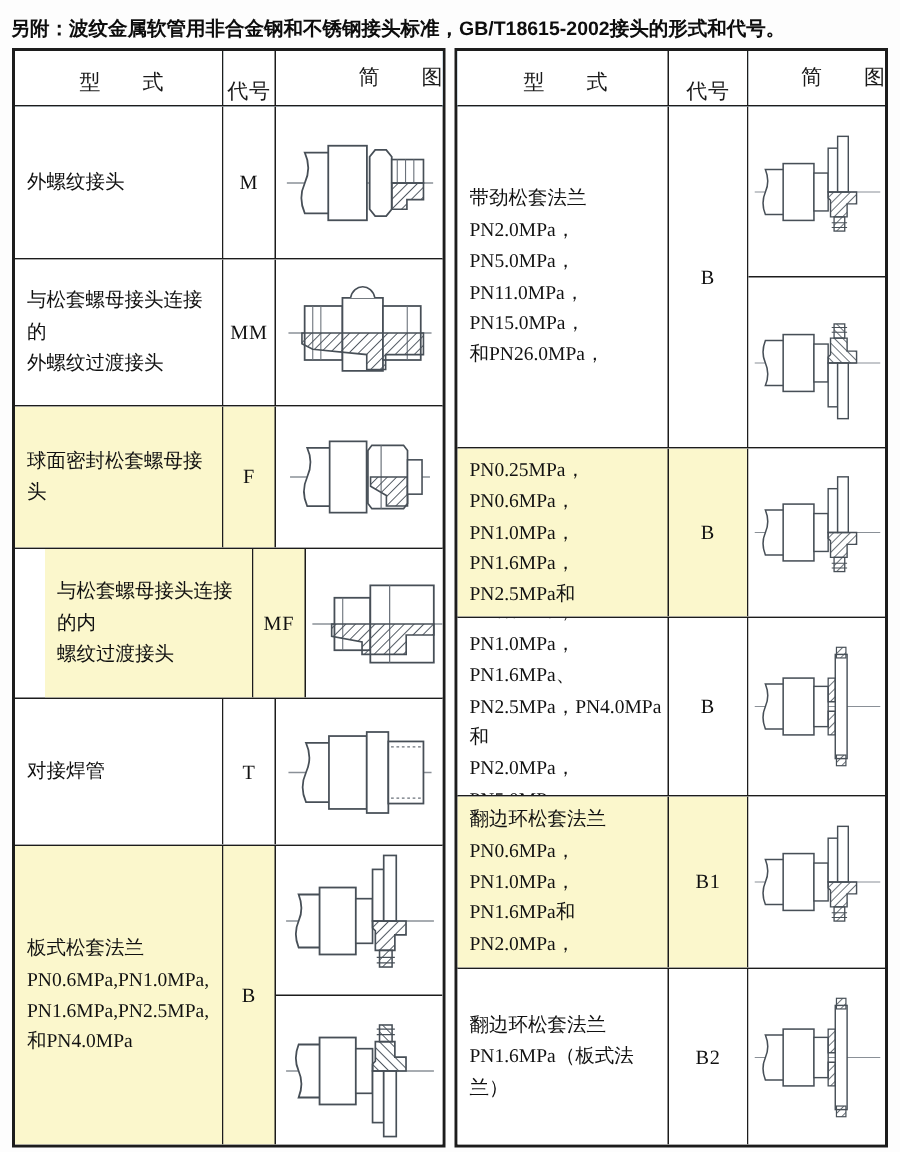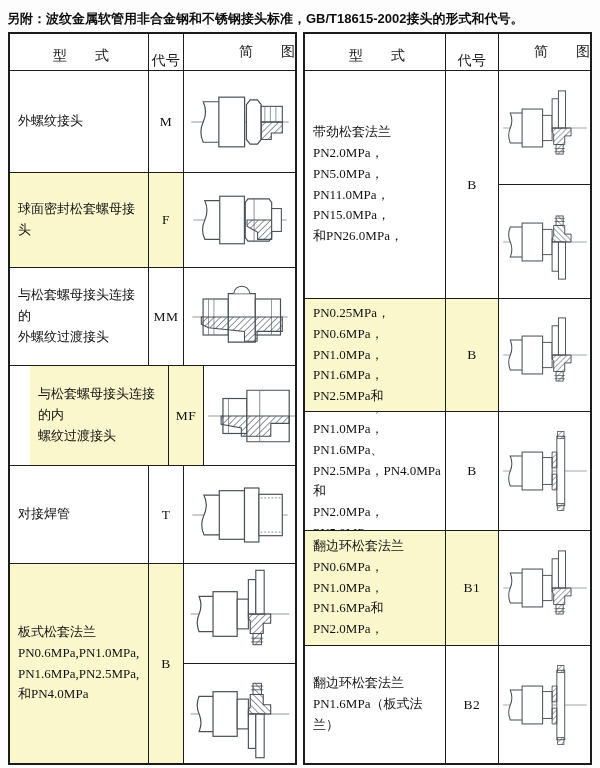--- a/index.html
+++ b/index.html
@@ -151,48 +151,48 @@
           </div>
         <div class="cell diag">
           <div class="subcell">
               <svg class="d" width="106" height="92" viewBox="0 0 114 100">
                 <use href="#fit-m"></use>
               </svg>
             </div>
         </div>
       </div>
 
+      <div class="row" style="height:98px;min-height:98px;">
+        <div class="cell type">
+            <span>与松套螺母接头连接的
+外螺纹过渡接头</span>
+          </div>
+        <div class="cell code">
+            <span>MM</span>
+          </div>
+        <div class="cell diag">
+          <div class="subcell">
+              <svg class="d" width="106" height="90" viewBox="0 0 114 100">
+                <use href="#fit-mm"></use>
+              </svg>
+            </div>
+        </div>
+      </div>
+
       <div class="row hl" style="height:95px;min-height:95px;">
         <div class="cell type">
             <span>球面密封松套螺母接头</span>
           </div>
         <div class="cell code">
             <span>F</span>
           </div>
         <div class="cell diag">
           <div class="subcell">
               <svg class="d" width="106" height="88" viewBox="0 0 114 100">
                 <use href="#fit-f"></use>
-              </svg>
-            </div>
-        </div>
-      </div>
-
-      <div class="row" style="height:98px;min-height:98px;">
-        <div class="cell type">
-            <span>与松套螺母接头连接的
-外螺纹过渡接头</span>
-          </div>
-        <div class="cell code">
-            <span>MM</span>
-          </div>
-        <div class="cell diag">
-          <div class="subcell">
-              <svg class="d" width="106" height="90" viewBox="0 0 114 100">
-                <use href="#fit-mm"></use>
               </svg>
             </div>
         </div>
       </div>
 
       <div class="row hl" style="height:100px;min-height:100px;padding-left:20px;">
         <div class="cell type">
             <span>与松套螺母接头连接的内
 螺纹过渡接头</span>
           </div>

